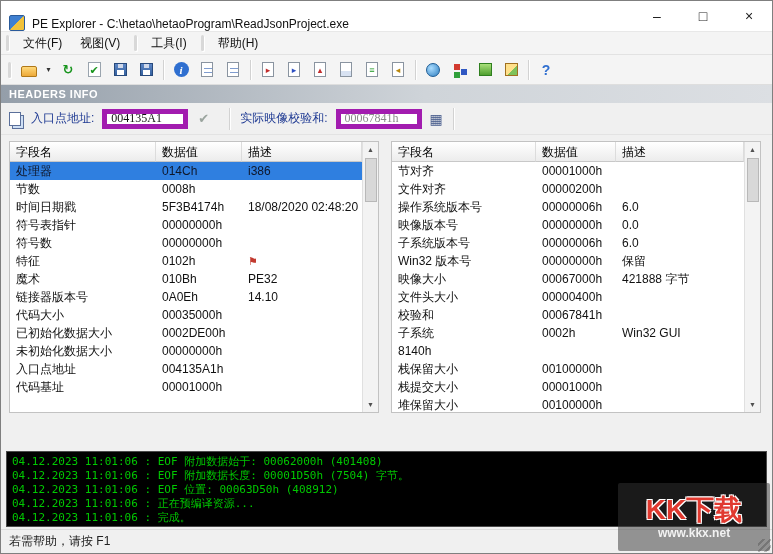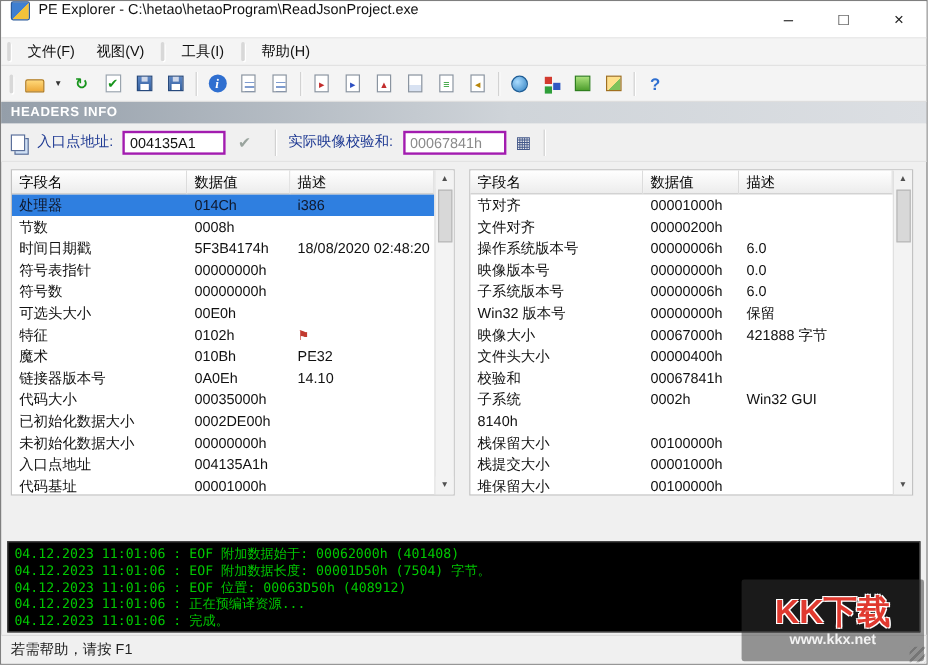--- a/index.html
+++ b/index.html
@@ -1,21 +1,21 @@
 <!DOCTYPE html>
 <html><head>
 <meta charset="utf-8">
 <style>
   * { box-sizing: border-box; margin: 0; padding: 0; }
   html,body { width: 773px; height: 554px; }
   body { font-family: "Liberation Sans", "DejaVu Sans", sans-serif; font-size: 12px; overflow: hidden; }
   .window { position:absolute; inset:0; border:1px solid #7f7f7f; background:#f0f0f0; display:flex; flex-direction:column; }
 
   
-  .titlebar { height:30px; background:#ffffff; display:flex; align-items:flex-start; padding-left:8px; flex:0 0 auto; }
+  .titlebar { height:30px; background:#ffffff; display:flex; align-items:flex-end; padding-left:8px; flex:0 0 auto; }
   .app-icon { width:16px; height:16px; border-radius:2px;
     background: linear-gradient(135deg,#3f7fd0 0 50%, #f2c23a 50% 100%); border:1px solid #2a5a9a; flex:0 0 auto; }
   .titlebar .title { margin-left:7px; flex:1; font-size:12px; color:#111; white-space:nowrap; overflow:hidden; }
   .win-controls { display:flex; height:100%; }
   .win-btn { width:46px; text-align:center; line-height:30px; font-size:14px; color:#222; }
 
   
   .menubar { height:24px; background:#f4f4f4; border-top:1px solid #e8e8e8; border-bottom:1px solid #e2e2e2;
     display:flex; align-items:center; flex:0 0 auto; }
   .grip { width:3px; height:16px; background:#d8d8d8; border-radius:2px; margin:0 5px; box-shadow:1px 1px 0 #fff; }
@@ -52,22 +52,22 @@
   .ic-help-circle { color:#2f6fd0; font-weight:bold; font-size:14px; }
 
   
   .headers-bar { height:18px; line-height:18px; padding-left:8px; color:#fff; font-weight:bold; font-size:11px; letter-spacing:.5px;
     background:linear-gradient(90deg,#949ea9,#cfd4d9 55%, #dcdfe3); flex:0 0 auto; }
 
   
   .entry-row { height:32px; display:flex; align-items:center; padding-left:8px; background:#f0f0f0; border-bottom:1px solid #e3e3e3; flex:0 0 auto; }
   .ic-pages { width:12px; height:14px; background:#fff; border:1px solid #5a6f9a; box-shadow:3px 3px 0 -1px #cfe0f5, 3px 3px 0 0 #5a6f9a; margin-right:10px; }
   .entry-label { color:#1f3a93; margin-right:8px; }
-  .field-input { width:86px; height:20px; border:2px solid #a21caf; background:#fff; padding:1px 4px;
-    font-family:Liberation Sans, sans-serif; font-size:12px; color:#111; }
+  .field-input { width:86px; height:20px; border:5px solid #a21caf; background:#fff; padding:1px 4px;
+    font-family:Liberation Serif, serif; font-size:12px; color:#111; }
   .field-input.muted { color:#8a8a8a; }
   .check-btn { margin:0 10px; color:#9aa49e; font-size:13px; }
   .vsep { width:1px; height:22px; background:#d2d2d2; margin:0 10px; box-shadow:1px 0 0 #fff; }
   .calc-btn { margin-left:8px; color:#44598a; font-size:14px; }
 
   
   .tables { display:flex; padding:6px 0 0 8px; gap:12px; flex:0 0 auto; height:284px; }
   .table { width:370px; height:272px; background:#fff; border:1px solid #c2c2c2; position:relative; padding-right:16px; overflow:hidden; }
   .thead { display:grid; height:20px; }
   .tbl-left .thead, .tbl-left .tr { grid-template-columns:146px 86px 1fr; }
@@ -238,25 +238,20 @@
             <div class="td">符号表指针</div>
             <div class="td">00000000h</div>
             <div class="td"></div>
           </div>
           <div class="tr">
             <div class="td">符号数</div>
             <div class="td">00000000h</div>
             <div class="td"></div>
           </div>
           <div class="tr">
-            <div class="td">可选头大小</div>
-            <div class="td">00E0h</div>
-            <div class="td"></div>
-          </div>
-          <div class="tr">
             <div class="td">特征</div>
             <div class="td">0102h</div>
             <div class="td"><span class="flag-icon">⚑</span></div>
           </div>
           <div class="tr">
             <div class="td">魔术</div>
             <div class="td">010Bh</div>
             <div class="td">PE32</div>
           </div>
           <div class="tr">

